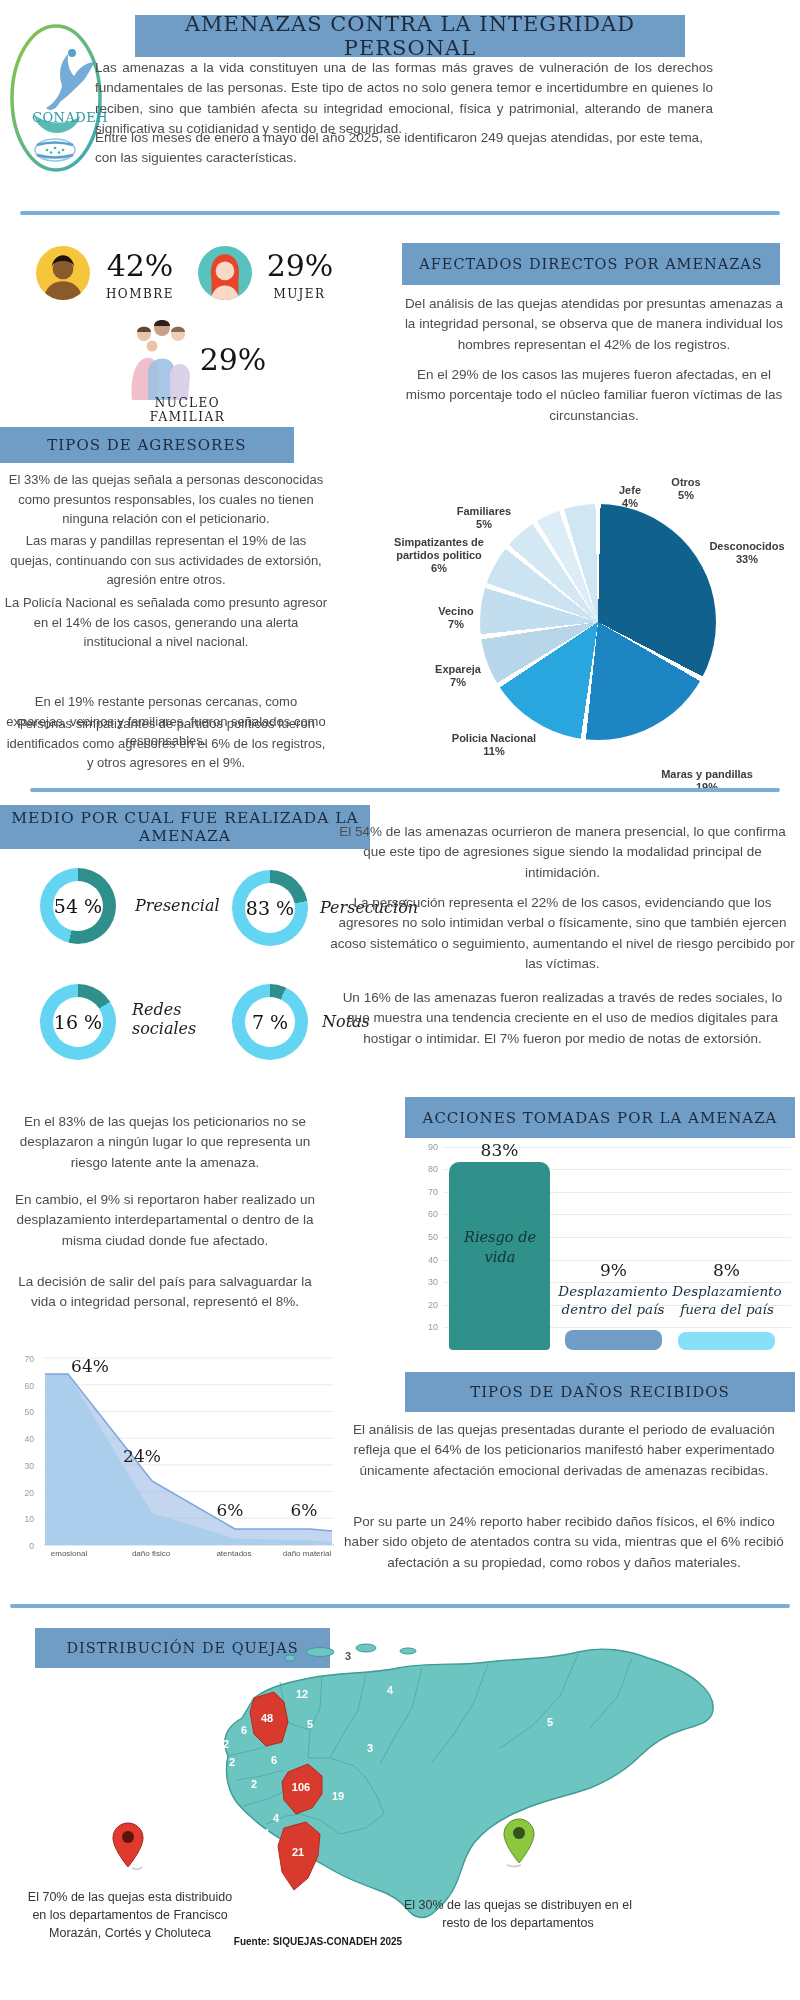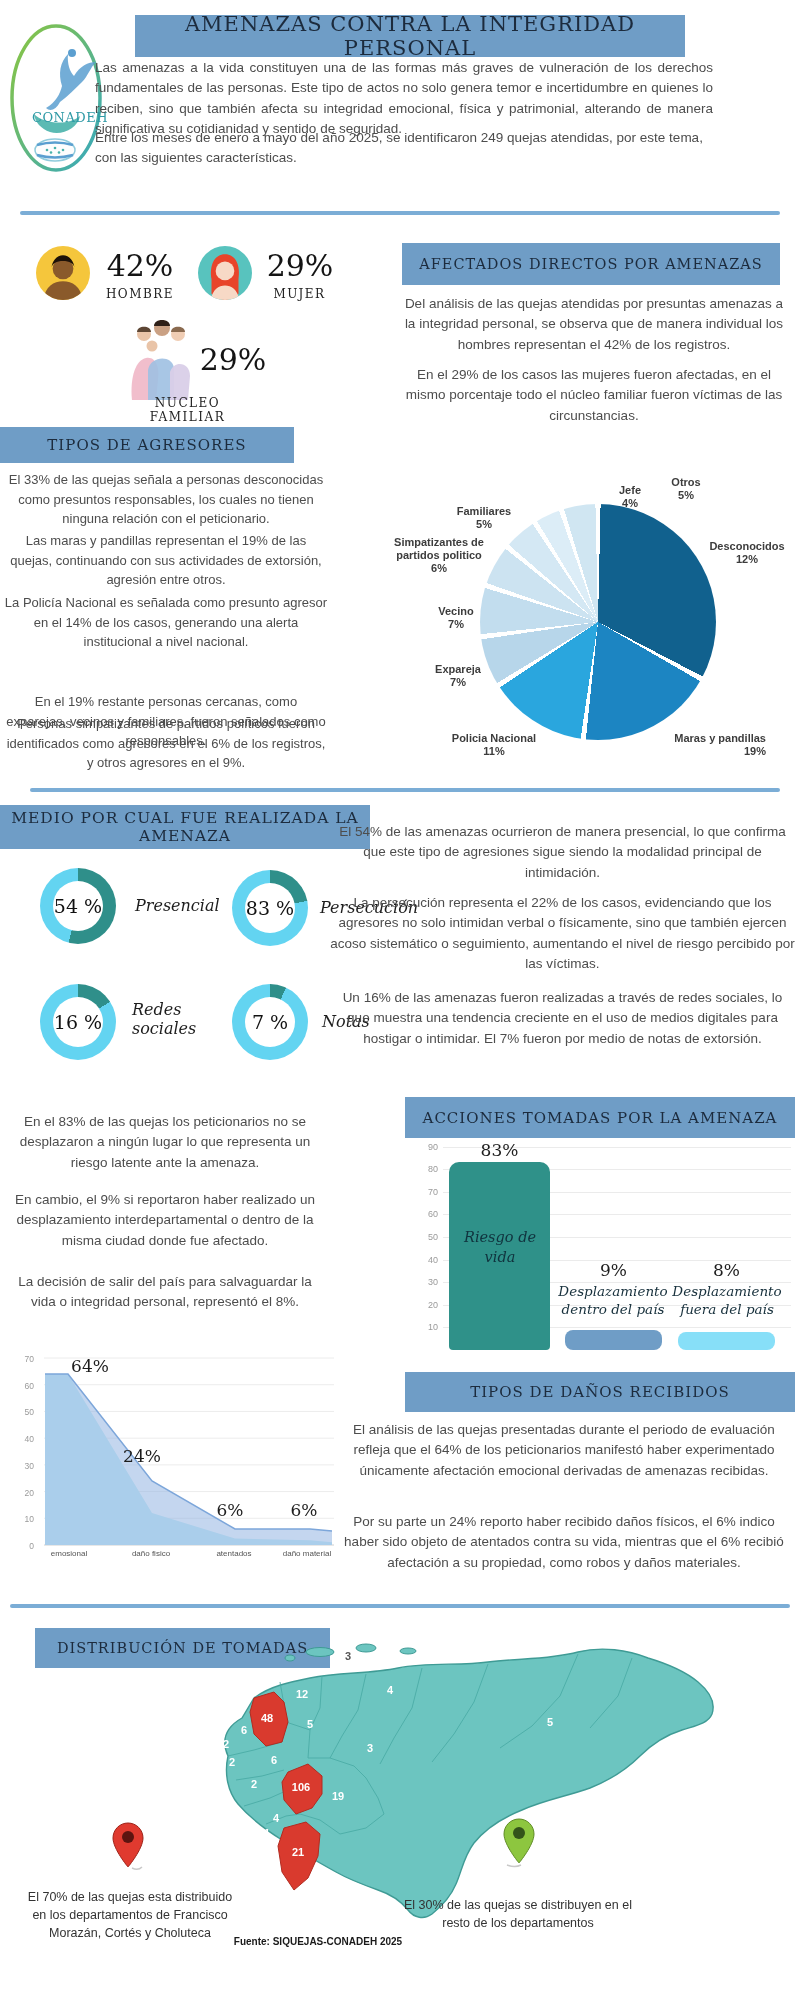--- a/index.html
+++ b/index.html
@@ -116,23 +116,23 @@
   <div class="abs sec-header" style="left:0px;top:427px;width:294px;height:36px;font-size:15px;">TIPOS DE AGRESORES</div>
   <div class="abs body-text" style="left:4px;top:470px;width:324px;font-size:13px;">El 33% de las quejas señala a personas desconocidas como presuntos responsables, los cuales no tienen ninguna relación con el peticionario.</div>
   <div class="abs body-text" style="left:4px;top:531px;width:324px;font-size:13px;">Las maras y pandillas representan el 19% de las quejas, continuando con sus actividades de extorsión, agresión entre otros.</div>
   <div class="abs body-text" style="left:4px;top:593px;width:324px;font-size:13px;">La Policía Nacional es señalada como presunto agresor en el 14% de los casos, generando una alerta institucional a nivel nacional.</div>
   <div class="abs body-text" style="left:4px;top:656px;width:324px;font-size:13px;margin-top:36px;">En el 19% restante personas cercanas, como exparejas, vecinos y familiares, fueron señalados como responsables.</div>
   <div class="abs body-text" style="left:4px;top:714px;width:324px;font-size:13px;">Personas simpatizantes de partidos políticos fueron identificados como agresores en el 6% de los registros, y otros agresores en el 9%.</div>
 
   <div id="pie" class="abs pie" style="left: 480px; top: 504px; width: 236px; height: 236px; background: conic-gradient(rgb(255, 255, 255) 0%, rgb(255, 255, 255) 0.35%, rgb(17, 97, 142) 0.35%, rgb(17, 97, 142) 32.65%, rgb(255, 255, 255) 32.65%, rgb(255, 255, 255) 33%, rgb(255, 255, 255) 33%, rgb(255, 255, 255) 33.35%, rgb(28, 133, 194) 33.35%, rgb(28, 133, 194) 51.65%, rgb(255, 255, 255) 51.65%, rgb(255, 255, 255) 52%, rgb(255, 255, 255) 52%, rgb(255, 255, 255) 52.35%, rgb(42, 166, 222) 52.35%, rgb(42, 166, 222) 65.65%, rgb(255, 255, 255) 65.65%, rgb(255, 255, 255) 66%, rgb(255, 255, 255) 66%, rgb(255, 255, 255) 66.35%, rgb(183, 214, 234) 66.35%, rgb(183, 214, 234) 72.65%, rgb(255, 255, 255) 72.65%, rgb(255, 255, 255) 73%, rgb(255, 255, 255) 73%, rgb(255, 255, 255) 73.35%, rgb(194, 221, 238) 73.35%, rgb(194, 221, 238) 79.65%, rgb(255, 255, 255) 79.65%, rgb(255, 255, 255) 80%, rgb(255, 255, 255) 80%, rgb(255, 255, 255) 80.35%, rgb(204, 227, 241) 80.35%, rgb(204, 227, 241) 85.65%, rgb(255, 255, 255) 85.65%, rgb(255, 255, 255) 86%, rgb(255, 255, 255) 86%, rgb(255, 255, 255) 86.35%, rgb(212, 232, 244) 86.35%, rgb(212, 232, 244) 90.65%, rgb(255, 255, 255) 90.65%, rgb(255, 255, 255) 91%, rgb(255, 255, 255) 91%, rgb(255, 255, 255) 91.35%, rgb(220, 237, 247) 91.35%, rgb(220, 237, 247) 94.65%, rgb(255, 255, 255) 94.65%, rgb(255, 255, 255) 95%, rgb(255, 255, 255) 95%, rgb(255, 255, 255) 95.35%, rgb(208, 230, 242) 95.35%, rgb(208, 230, 242) 99.65%, rgb(255, 255, 255) 99.65%, rgb(255, 255, 255) 100%);"></div>
   <div class="pie-label" style="left:697px;top:540px;width:100px;">
     <div>Desconocidos</div>
-    <div>12%</div>
-  </div>
-  <div class="pie-label" style="left:648px;top:732px;width:118px;text-align:right;">
+    <div>33%</div>
+  </div>
+  <div class="pie-label" style="left:648px;top:768px;width:118px;">
     <div>Maras y pandillas</div>
     <div>19%</div>
   </div>
   <div class="pie-label" style="left:435px;top:732px;width:118px;">
     <div>Policia Nacional</div>
     <div>11%</div>
   </div>
   <div class="pie-label" style="left:408px;top:663px;width:100px;">
     <div>Expareja</div>
     <div>7%</div>
@@ -248,21 +248,21 @@
   <div class="area-cat" style="left:120px;top:1549px;width:62px;">daño fisico</div>
   <div class="area-cat" style="left:203px;top:1549px;width:62px;">atentados</div>
   <div class="area-cat" style="left:272px;top:1549px;width:70px;">daño material</div>
 
   <div class="abs sec-header" style="left:405px;top:1372px;width:390px;height:40px;font-size:15px;">TIPOS DE DAÑOS RECIBIDOS</div>
   <div class="abs body-text" style="left:335px;top:1420px;width:458px;">El análisis de las quejas presentadas durante el periodo de evaluación refleja que el 64% de los peticionarios manifestó haber experimentado únicamente afectación emocional derivadas de amenazas recibidas.</div>
   <div class="abs body-text" style="left:335px;top:1512px;width:458px;">Por su parte un 24% reporto haber recibido daños físicos, el 6% indico haber sido objeto de atentados contra su vida, mientras que el 6% recibió afectación a su propiedad, como robos y daños materiales.</div>
 
   <div class="abs divider" style="left:10px;top:1604px;width:780px;"></div>
 
-  <div class="abs sec-header" style="left:35px;top:1628px;width:295px;height:40px;font-size:14.5px;">DISTRIBUCIÓN DE TOMADAS</div>
+  <div class="abs sec-header" style="left:35px;top:1628px;width:295px;height:40px;font-size:14.5px;">DISTRIBUCIÓN DE QUEJAS</div>
 
   <svg id="map-svg" class="abs" style="left:170px;top:1638px;" width="560" height="300" viewBox="0 0 560 300">
     <g>
       <ellipse cx="120" cy="20" rx="5" ry="3" fill="#6cc5c0" stroke="#3f9b95"></ellipse>
       <ellipse cx="150" cy="14" rx="14" ry="4.5" fill="#6cc5c0" stroke="#3f9b95"></ellipse>
       <ellipse cx="196" cy="10" rx="10" ry="4" fill="#6cc5c0" stroke="#3f9b95"></ellipse>
       <ellipse cx="238" cy="13" rx="8" ry="3" fill="#6cc5c0" stroke="#3f9b95"></ellipse>
     </g>
     <path d="M58,118 C50,100 58,88 72,80 L84,60 C100,48 120,44 140,40 C170,34 200,36 228,30 C258,24 290,28 318,24 C348,20 378,22 408,14 C432,8 458,12 478,20 C498,26 516,34 528,44 C540,54 546,64 542,76 C538,86 524,88 512,92 C496,97 482,106 470,118 C456,132 440,142 420,150 C398,158 374,162 352,172 C332,180 316,190 304,205 C294,218 292,232 286,246 C281,258 272,268 262,276 C254,282 244,280 238,272 C230,262 220,256 208,252 C194,247 180,242 166,234 C148,224 130,214 112,202 C96,192 80,180 68,166 C58,154 54,136 58,118 Z" fill="#6cc5c0" stroke="#3f9b95" stroke-width="1.4"></path>
     <path d="M110,44 L116,78 L112,104 M116,84 L140,92 L138,120 M152,38 L150,70 L140,92 M196,36 L188,72 L172,98 L160,120 M252,30 L242,70 L224,100 L210,126 M318,26 L304,64 L284,96 L262,124 M408,16 L390,58 L362,88 L330,110 M462,20 L448,58 L420,90 M58,118 L84,112 L112,104 M66,142 L92,138 L114,132 M74,168 L100,160 L118,152 M96,186 L116,178 L130,176 M138,120 L160,120 L184,128 L196,140 M196,140 L208,160 L214,176 M214,176 L196,190 L170,196 M130,176 L150,182 L170,196" fill="none" stroke="#49aaa4" stroke-width="1" opacity="0.85"></path>

